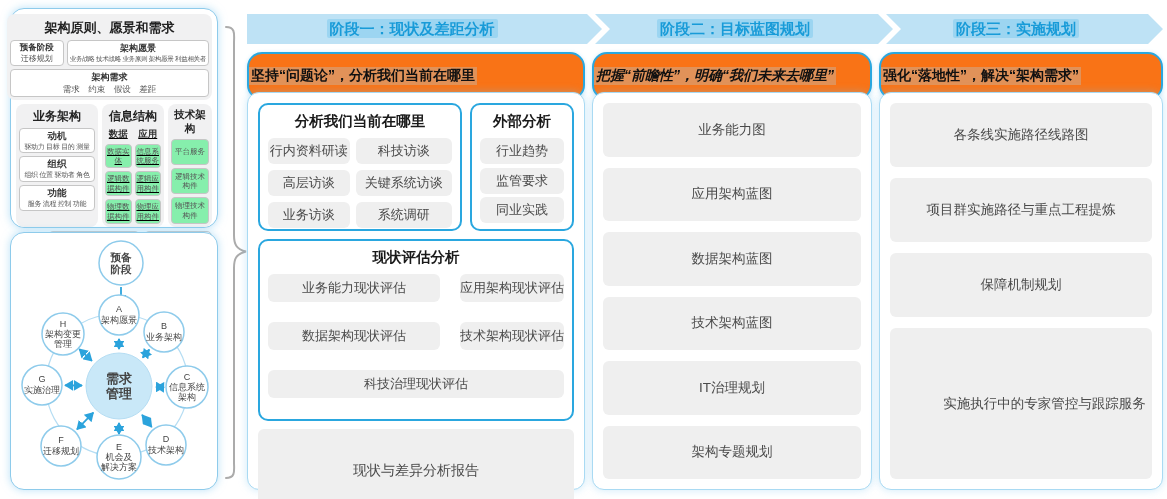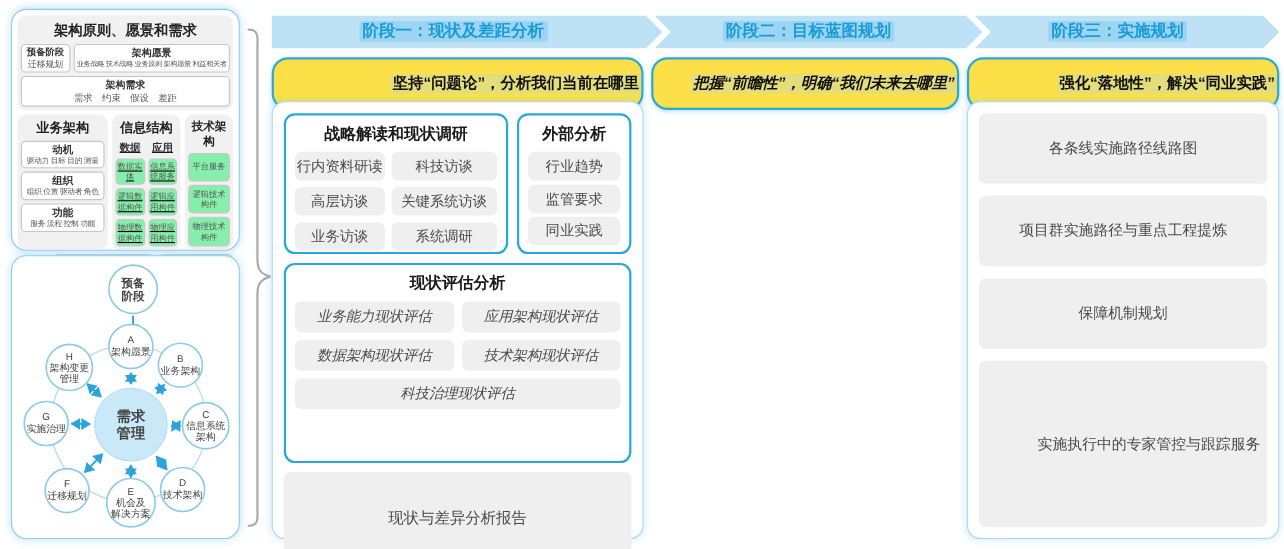--- a/index.html
+++ b/index.html
@@ -2,21 +2,21 @@
 <html><head>
 <meta charset="utf-8">
 <style>
   html,body{margin:0;padding:0;background:#fff;}
   #stage{position:relative;width:1167px;height:499px;background:#fff;overflow:hidden;
          font-family:"Liberation Sans","DejaVu Sans",sans-serif;}
 
   
   .lpanel{position:absolute;background:#fff;border:1.5px solid #8ecbeb;border-radius:14px;
           box-shadow:0 0 8px rgba(130,200,240,.55);box-sizing:border-box;}
-  #panelA{left:10px;top:8px;width:208px;height:220px;padding:5px;display:flex;flex-direction:column;gap:4px;}
+  #panelA{left:10px;top:8px;width:208px;height:220px;padding:5px;display:flex;flex-direction:column;gap:4px;align-items:flex-end;}
   #panelB{left:10px;top:232px;width:208px;height:258px;}
 
   .gsec{background:#f1f1f2;border-radius:8px;padding:3px;box-sizing:border-box;}
   .gtitle{font-weight:bold;font-size:13px;color:#222;text-align:center;margin:2px 0 3px;}
   .stitle{font-weight:bold;font-size:12px;color:#222;text-align:center;margin:1px 0 3px;}
   .wbox{background:#fff;border:1px solid #c6c6c6;border-radius:4px;text-align:center;
         padding:1px 2px;box-sizing:border-box;color:#444;}
   .wbox .t{font-weight:bold;font-size:9.5px;color:#333;}
   .wbox .d{font-size:7.5px;color:#555;line-height:1.25;}
   .nowrap{white-space:nowrap;letter-spacing:-0.3px;overflow:hidden;}
@@ -40,40 +40,40 @@
   
   #brace{position:absolute;left:220px;top:25px;}
 
   
   #band{position:absolute;left:247px;top:14px;}
   .bandtitle{position:absolute;top:14px;height:30px;line-height:30px;text-align:center;
              font-weight:bold;font-size:15px;color:#189bd8;}
   .bandtitle span{background:#9cd5f1;padding:1px 3px;border-radius:2px;}
 
   
-  .sub{position:absolute;top:52px;height:48px;background:#fde047;border:2px solid #2aa7df;
-       border-radius:15px;box-sizing:border-box;display:flex;align-items:center;justify-content:flex-end;
+  .sub{position:absolute;top:52px;height:48px;background:#f97316;border:2px solid #2aa7df;
+       border-radius:15px;box-sizing:border-box;display:flex;align-items:center;justify-content:flex-start;
        font-weight:bold;font-size:14px;color:#111;box-shadow:0 1px 4px rgba(130,200,240,.45);}
   .sub span{background:rgba(170,218,245,.30);padding:0 2px;}
 
   
   .cpanel{position:absolute;top:92px;height:398px;background:#fff;border:1.5px solid #a9daf3;
           border-radius:12px;box-shadow:0 0 8px rgba(130,200,240,.4);box-sizing:border-box;padding:10px;}
   .bluebox{border:2px solid #2aa7df;border-radius:10px;padding:6px 8px;box-sizing:border-box;background:#fff;}
   .bluebox h3{font-size:14.5px;font-weight:bold;color:#1a1a1a;text-align:center;margin:1px 0 7px;}
   .gitem{background:#efefef;border-radius:6px;display:flex;align-items:center;justify-content:center;
          font-size:13px;color:#4a4a4a;text-align:center;}
   #p1row1{display:flex;gap:8px;height:128px;}
   #gb1{flex:1;}
   #gb1 .grid{display:grid;grid-template-columns:1fr 1.18fr;gap:6px;grid-auto-rows:26px;}
   #gb2{width:104px;display:flex;flex-direction:column;}
   #gb2 .col-items{flex:1;justify-content:space-between;}
   #gb2 .gitem{height:26px;}
   #gb3{margin-top:8px;height:182px;}
-  #gb3 .grid{display:grid;grid-template-columns:1fr 1fr;gap:7px;grid-auto-rows:28px;font-style:italic;}
+  #gb3 .grid{display:grid;grid-template-columns:1fr;gap:20px;grid-auto-rows:28px;}
   #gb3 .span2{grid-column:1/3;}
   #report{margin-top:8px;height:84px;font-size:14px;}
   .stackpanel{display:flex;flex-direction:column;gap:11px;}
   .stackpanel .gitem{flex:1;font-size:13.5px;}
   .stackpanel .tall{flex:2.35;padding-left:47px;}
 
   
   .admc{fill:#fff;stroke:#8ecbeb;stroke-width:1.5;}
   .admtxt{fill:#444;text-anchor:middle;}
 </style>
@@ -251,27 +251,27 @@
   <div class="bandtitle" style="left:600px;width:270px;"><span>阶段二：目标蓝图规划</span></div>
   <div class="bandtitle" style="left:886px;width:260px;"><span>阶段三：实施规划</span></div>
 
   <div class="sub" style="left:247px;width:338px;">
       <span>坚持“问题论”，分析我们当前在哪里</span>
     </div>
   <div class="sub" style="left:592px;width:280px;font-style:italic;">
       <span>把握“前瞻性”，明确“我们未来去哪里”</span>
     </div>
   <div class="sub" style="left:879px;width:284px;">
-      <span>强化“落地性”，解决“同业实践”</span>
+      <span>强化“落地性”，解决“架构需求”</span>
     </div>
 
   <div class="cpanel" style="left:247px;width:338px;">
     <div id="p1row1">
       <div id="gb1" class="bluebox">
-        <h3>战略解读和现状调研</h3>
+        <h3>分析我们当前在哪里</h3>
         <div class="grid">
           <div class="gitem">行内资料研读</div>
           <div class="gitem">科技访谈</div>
           <div class="gitem">高层访谈</div>
           <div class="gitem">关键系统访谈</div>
           <div class="gitem">业务访谈</div>
           <div class="gitem">系统调研</div>
         </div>
       </div>
       <div id="gb2" class="bluebox">
@@ -289,20 +289,28 @@
         <div class="gitem">业务能力现状评估</div>
         <div class="gitem">应用架构现状评估</div>
         <div class="gitem">数据架构现状评估</div>
         <div class="gitem">技术架构现状评估</div>
         <div class="gitem span2">科技治理现状评估</div>
       </div>
     </div>
     <div id="report" class="gitem">现状与差异分析报告</div>
   </div>
 
+  <div class="cpanel stackpanel" style="left:592px;width:280px;">
+    <div class="gitem">业务能力图</div>
+    <div class="gitem">应用架构蓝图</div>
+    <div class="gitem">数据架构蓝图</div>
+    <div class="gitem">技术架构蓝图</div>
+    <div class="gitem">IT治理规划</div>
+    <div class="gitem">架构专题规划</div>
+  </div>
 
   <div class="cpanel stackpanel" style="left:879px;width:284px;">
     <div class="gitem">各条线实施路径线路图</div>
     <div class="gitem">项目群实施路径与重点工程提炼</div>
     <div class="gitem">保障机制规划</div>
     <div class="gitem tall">实施执行中的专家管控与跟踪服务</div>
   </div>
 
 </div>
 

